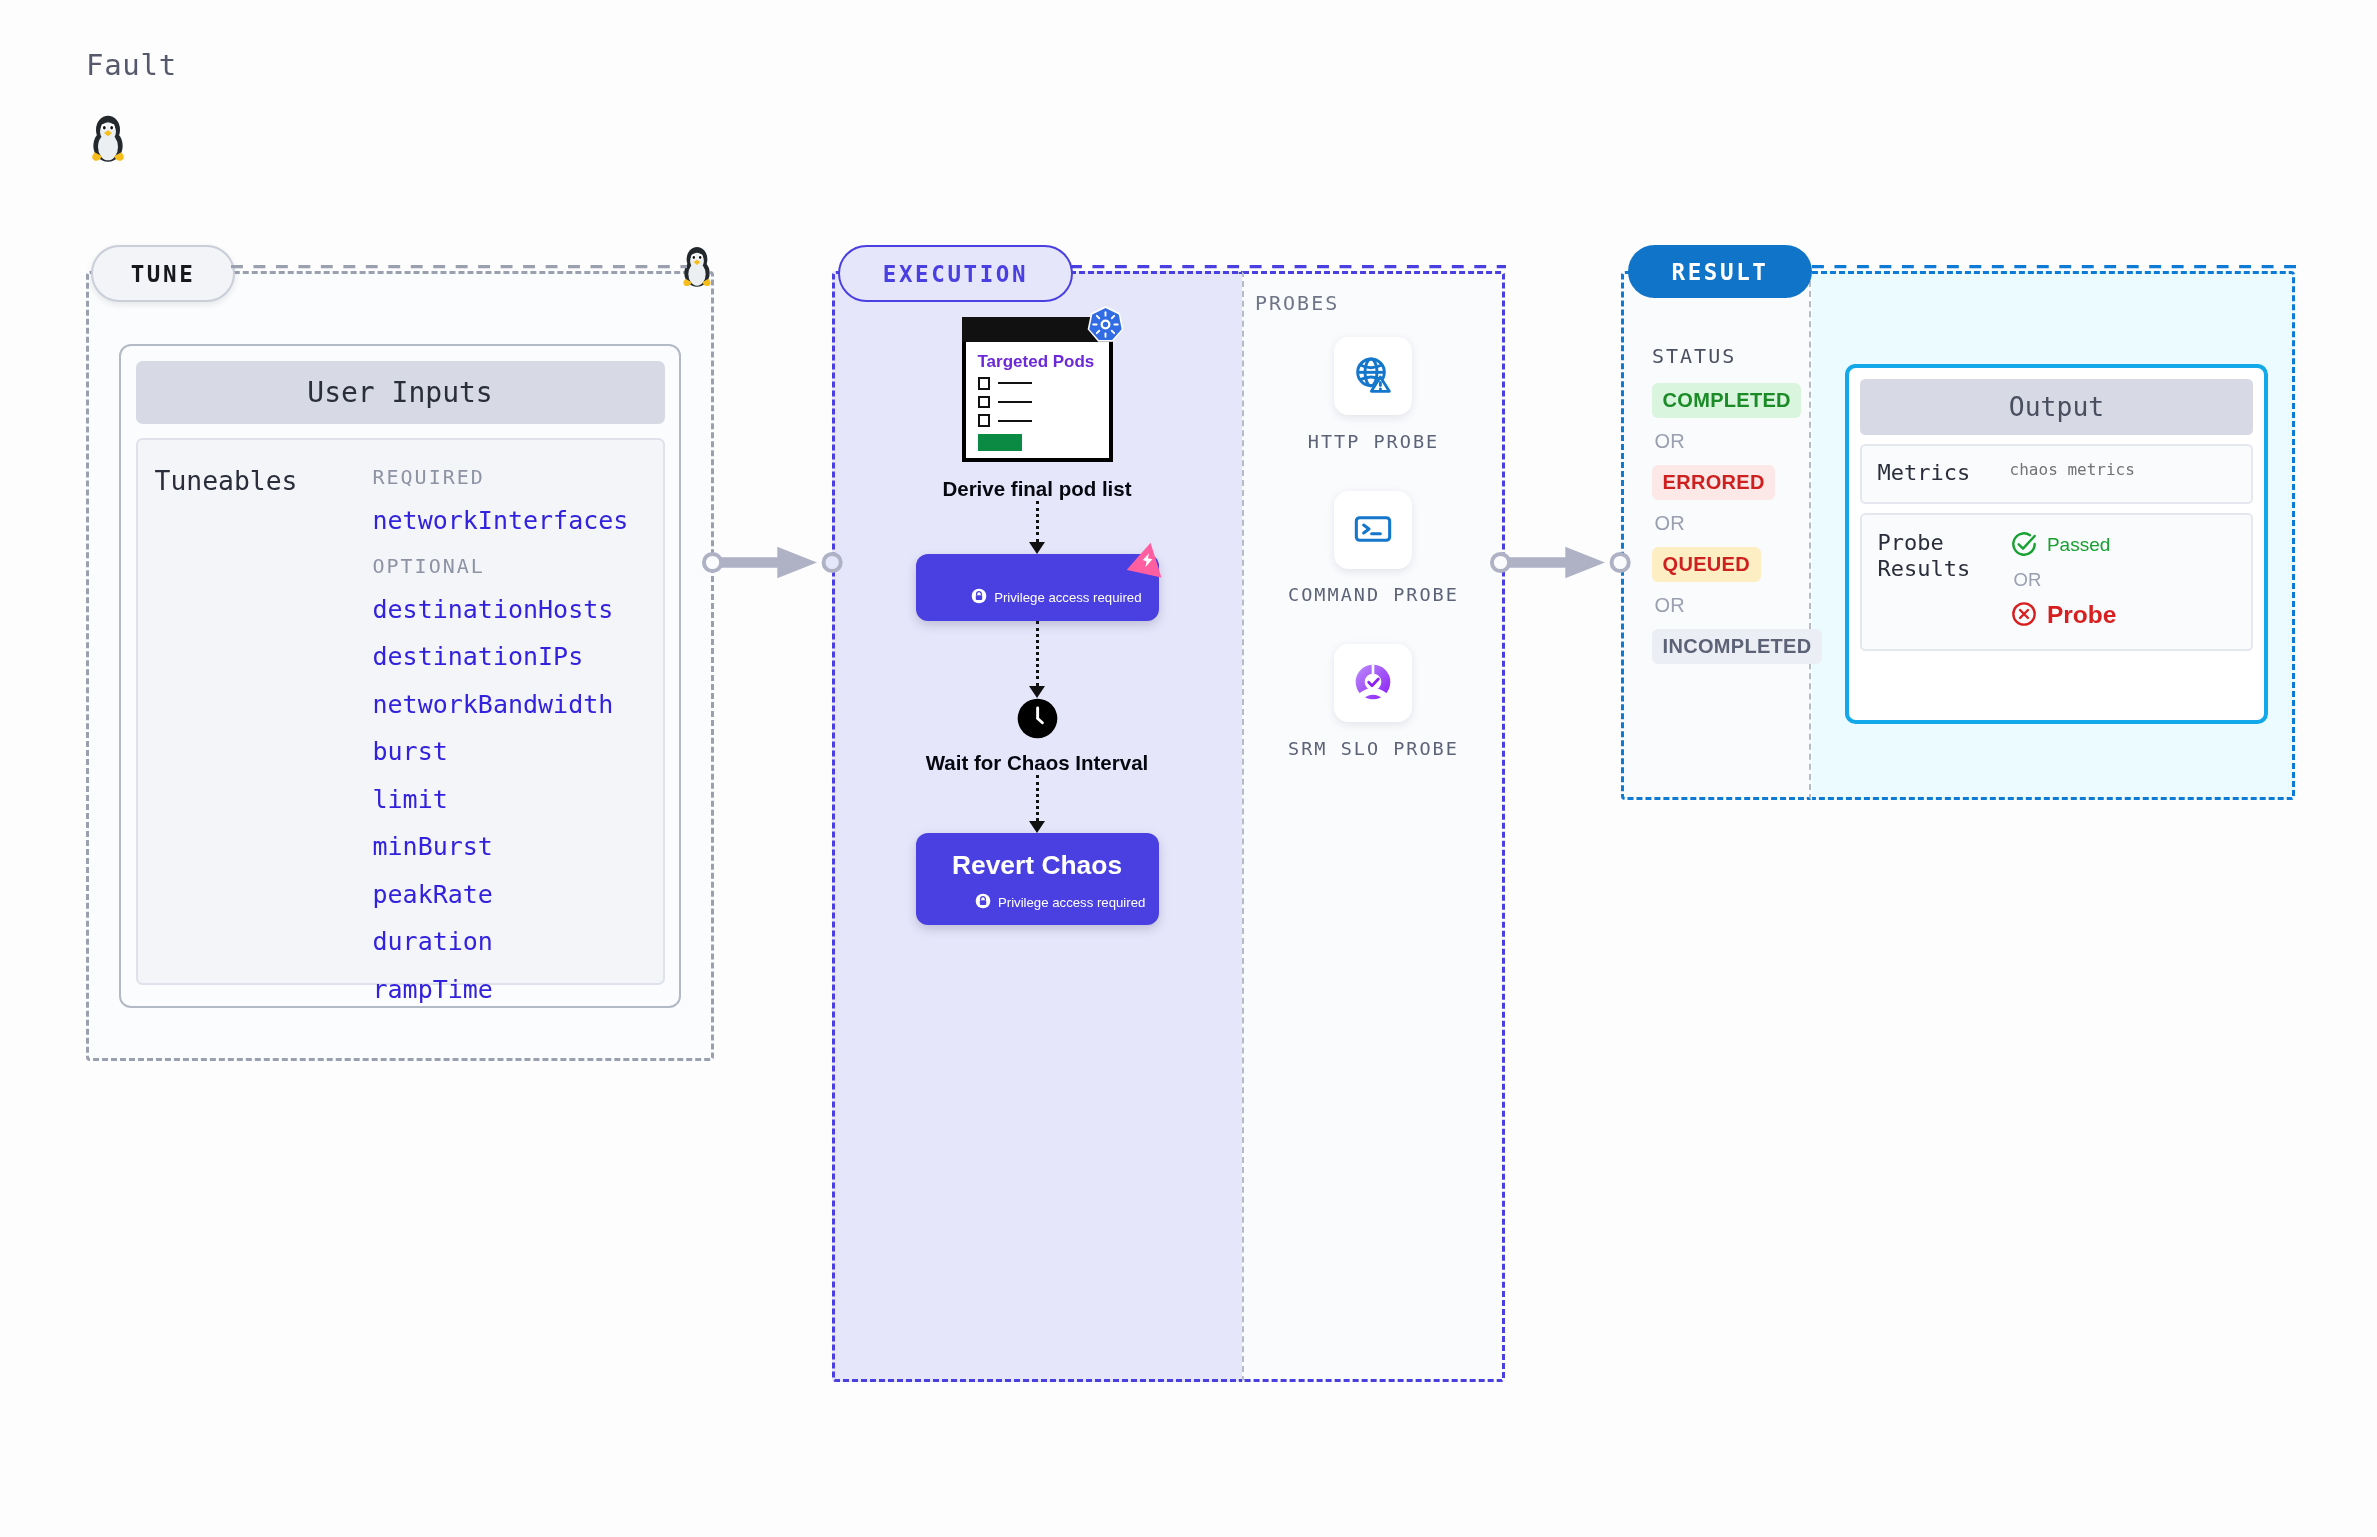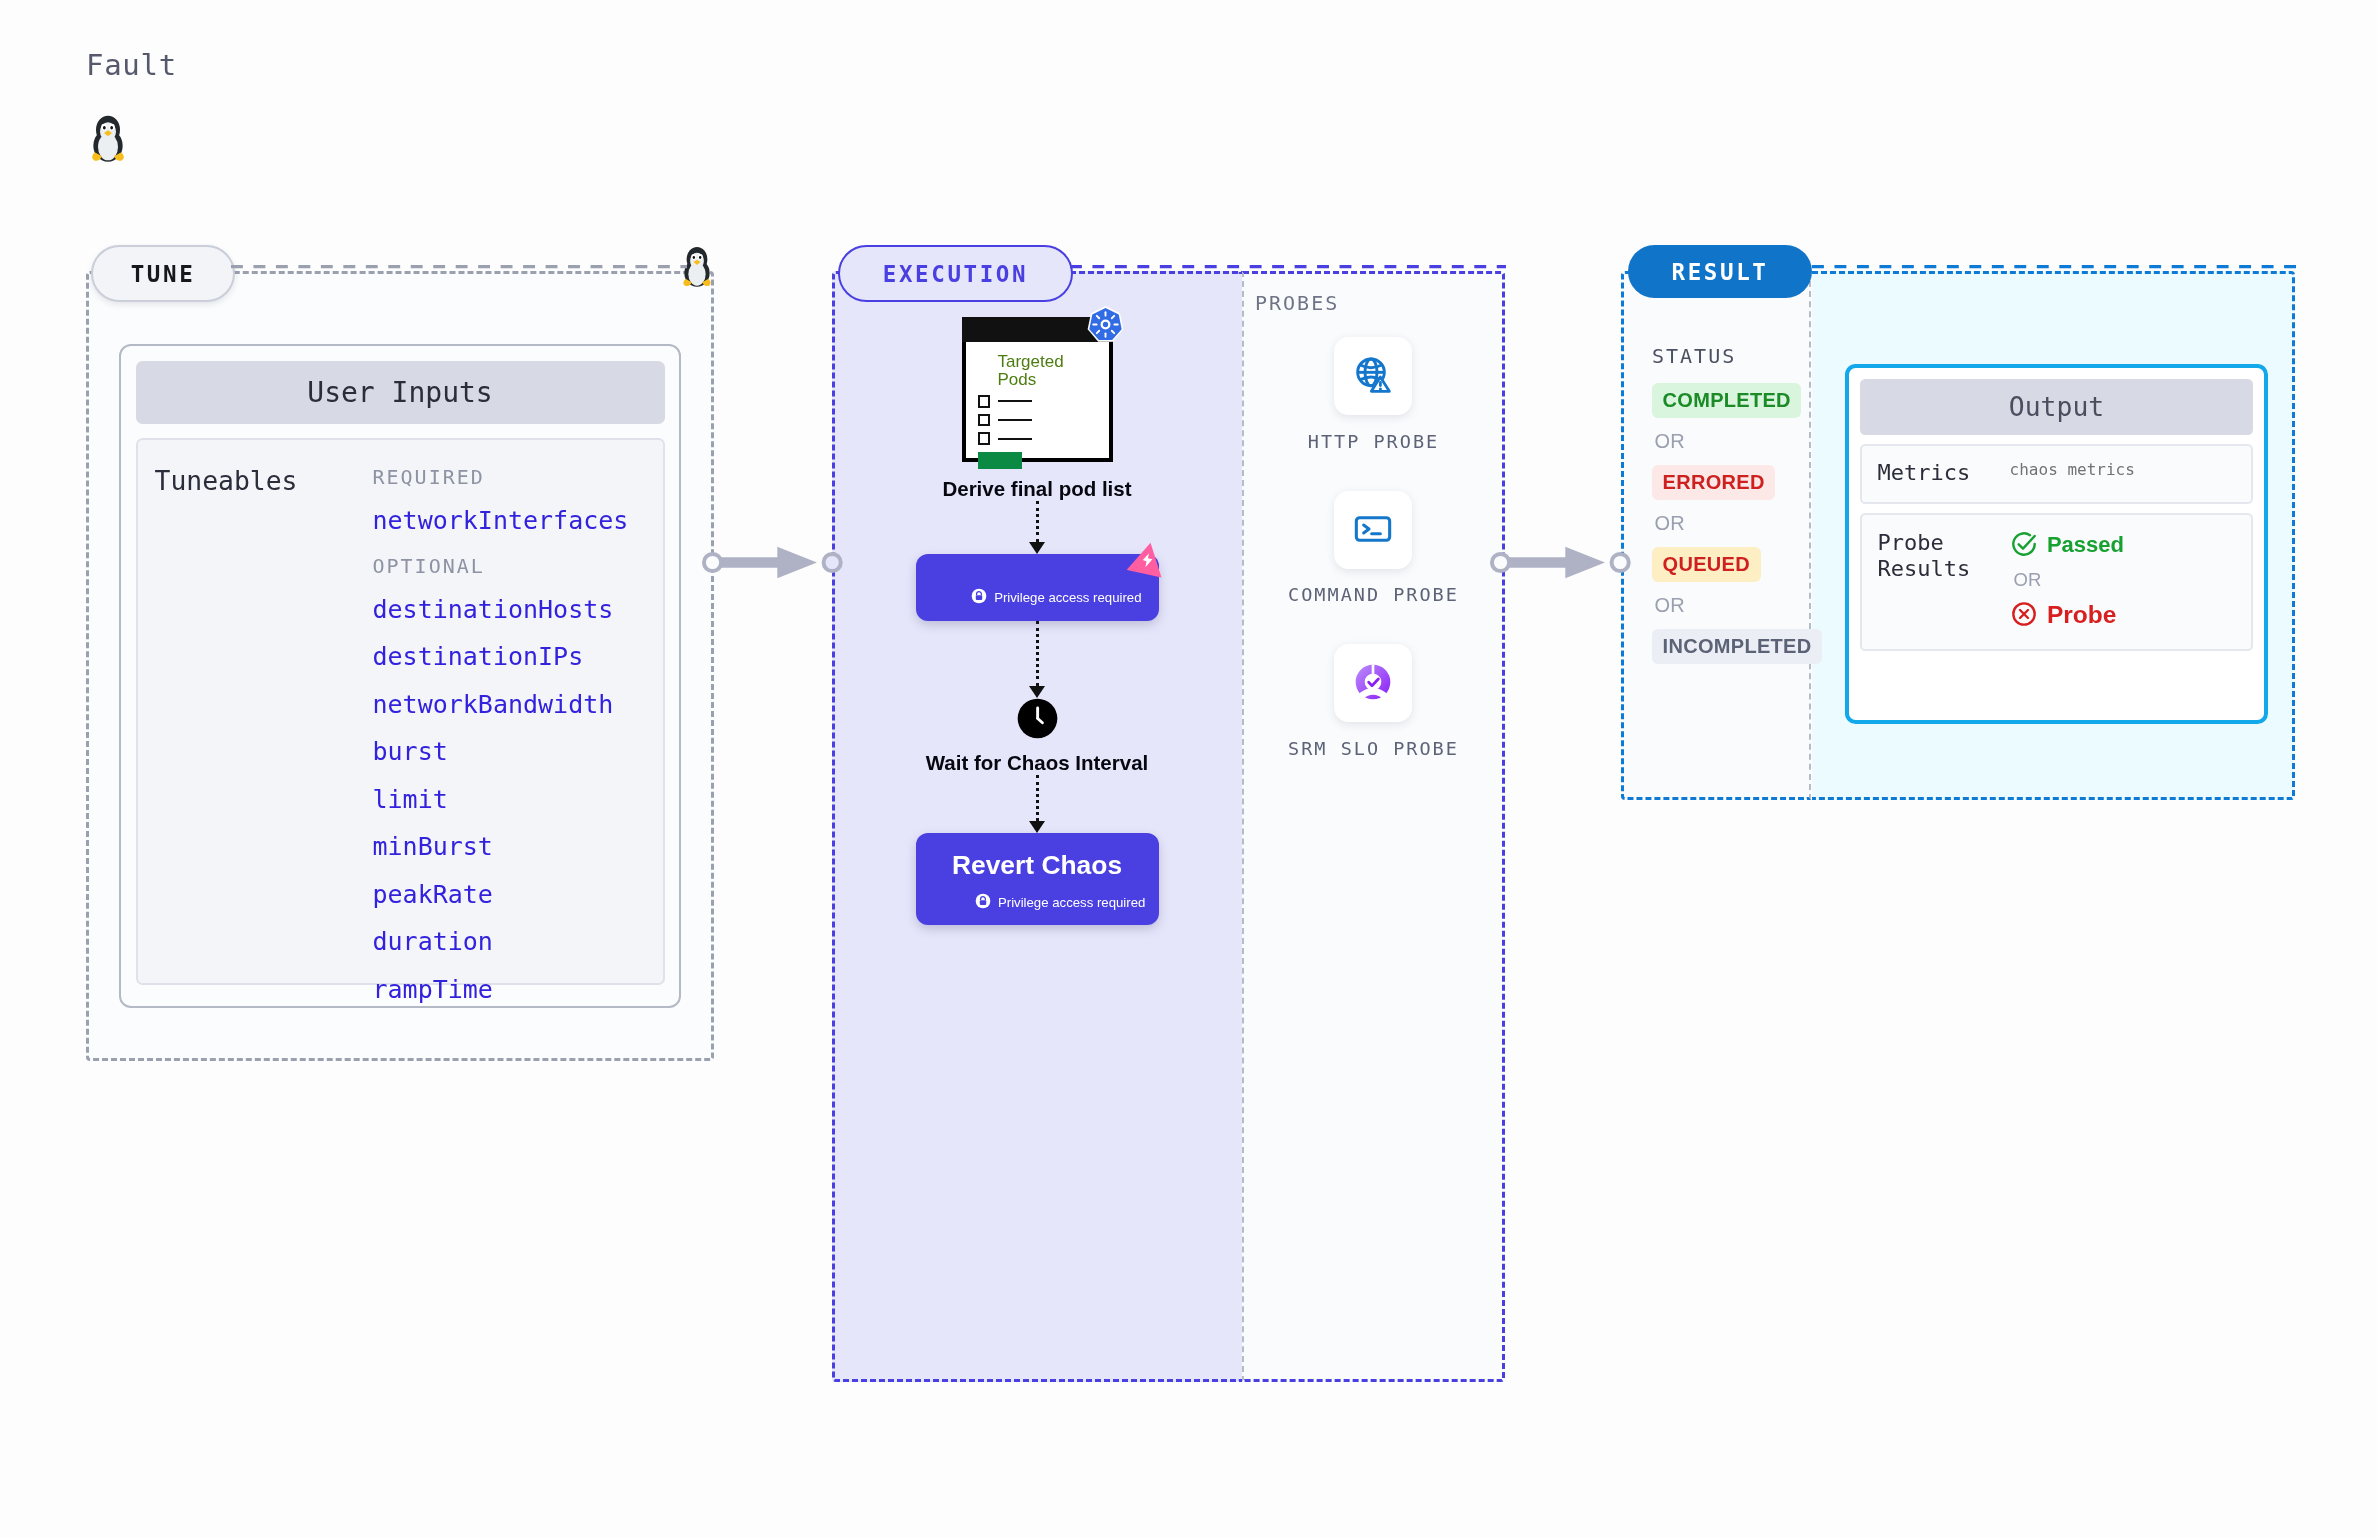--- a/index.html
+++ b/index.html
@@ -62,21 +62,21 @@
   #exec-pill{left:838px;top:245px;width:231px;height:53px;
     background:#e6e6fb;border:2.6px solid #4a3fe0;color:#4a3fe0;}
   #probes-label{position:absolute;left:1255px;top:291px;font-size:20px;letter-spacing:2px;color:#6e7485;z-index:5;}
 
   
   #flow{position:absolute;left:832px;top:317px;width:410px;display:flex;
     flex-direction:column;align-items:center;z-index:5;}
   #pods-card{width:151px;height:145px;background:#fff;border:4px solid #000;position:relative;box-sizing:border-box;}
   #pods-topbar{position:absolute;left:-4px;top:-4px;width:151px;height:25px;background:#111;}
   #pods-inner{position:absolute;left:12px;top:32px;right:9.3px;}
-  #pods-title{font-size:17px;font-weight:normal;color:#4d7c0f;line-height:1.06;margin-left:20px;}
+  #pods-title{font-size:17px;font-weight:bold;color:#6d28d9;line-height:1.06;}
   .pod-row{display:flex;align-items:center;gap:8px;margin-top:6px;}
   .pod-check{width:12.6px;height:12.6px;border:2px solid #111;box-sizing:border-box;}
   .pod-line{width:34px;height:2px;background:#111;}
   #pods-green{margin-top:7.3px;width:44px;height:16.5px;background:#0a8a42;}
   #k8s-badge{position:absolute;right:-17px;top:-17px;}
 
   .flow-caption{font-size:20.5px;font-weight:bold;color:#07080f;text-align:center;margin-top:14.5px;line-height:1.18;}
 
   .vdots{width:0;border-left:3.3px dotted #111;}
   .varrow{width:0;height:0;border-left:8.6px solid transparent;border-right:8.6px solid transparent;border-top:12.6px solid #111;}
@@ -125,21 +125,21 @@
     background:#fff;border:4px solid #12a8ea;border-radius:10.6px;box-sizing:border-box;padding:10.6px;z-index:5;
   }
   #output-hdr{height:56px;background:#d7d9e4;border-radius:5.3px;
     display:flex;align-items:center;justify-content:center;font-size:26.4px;color:#4a4f60;}
   .out-sec{margin-top:9.3px;background:#fafbfd;border:2px solid #e4e7ee;border-radius:5.3px;
     display:flex;padding:14.5px 16px;box-sizing:border-box;}
   .out-key{width:132px;flex:none;font-size:22px;color:#2a2d3a;line-height:1.22;}
   .out-val{flex:1;}
   #metrics-val{font-size:16px;color:#737373;}
   .pr-row{display:flex;align-items:center;gap:9.3px;}
-  .pr-pass{font-size:22px;font-weight:bold;color:#16a130;}
+  .pr-pass{font-size:19px;font-weight:normal;color:#16a130;}
   .pr-fail{font-size:24.5px;font-weight:bold;color:#d81f1f;}
   .pr-or{font-size:18.5px;color:#9aa0b0;margin:9.3px 0 9.3px 4px;}
 
   
   .conn{position:absolute;z-index:8;}
 </style>
 </head>
 <body>
 
 <div id="hdr-kicker" class="mono">Fault</div>

